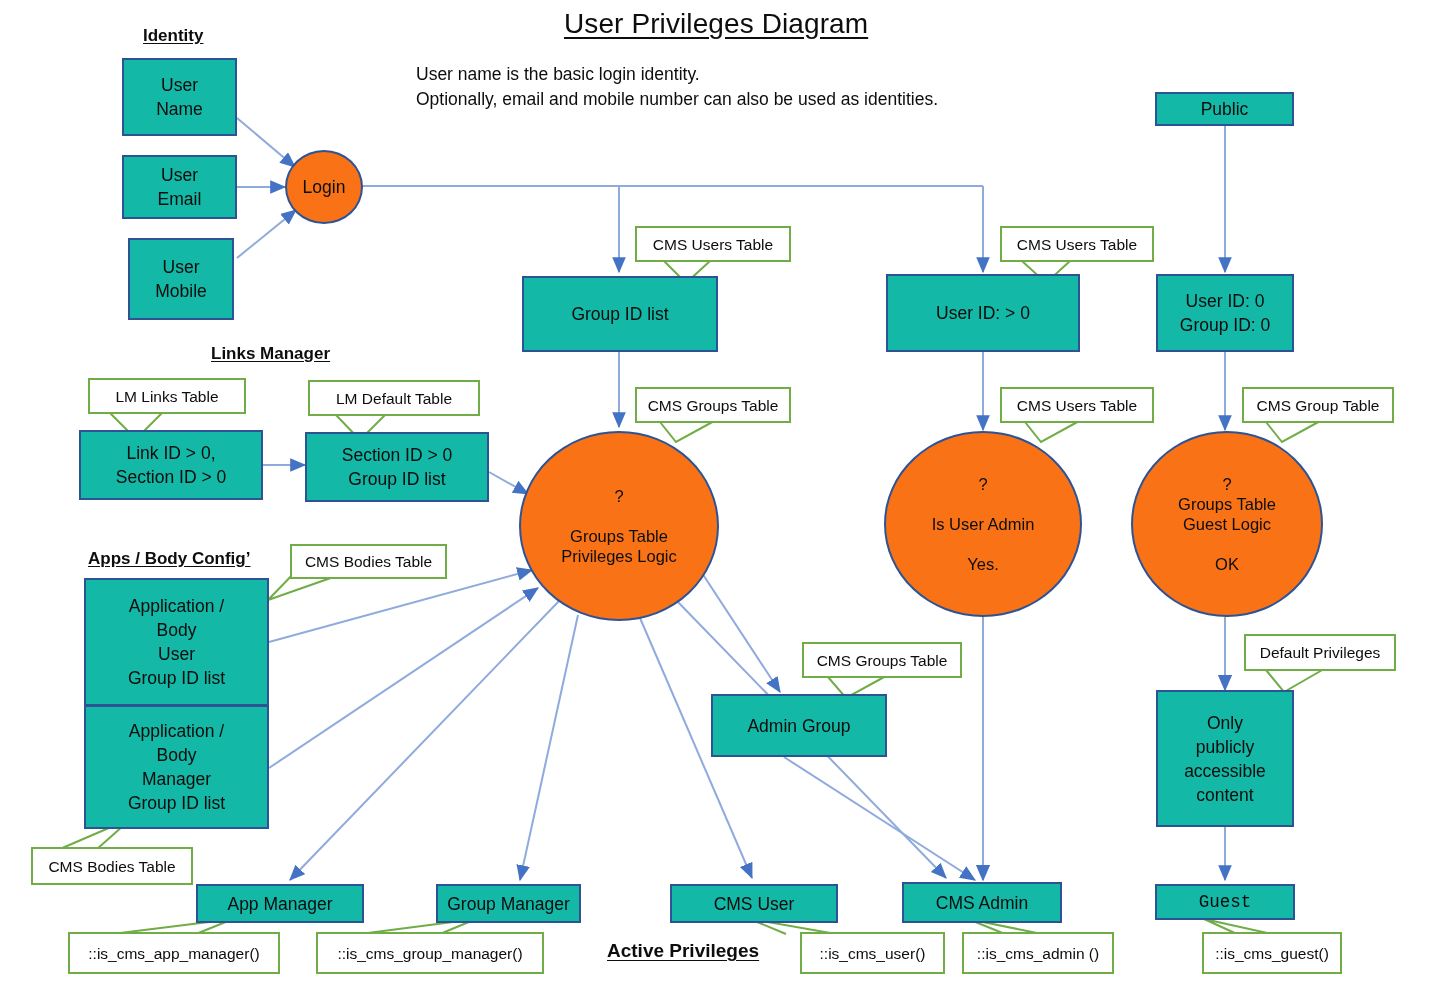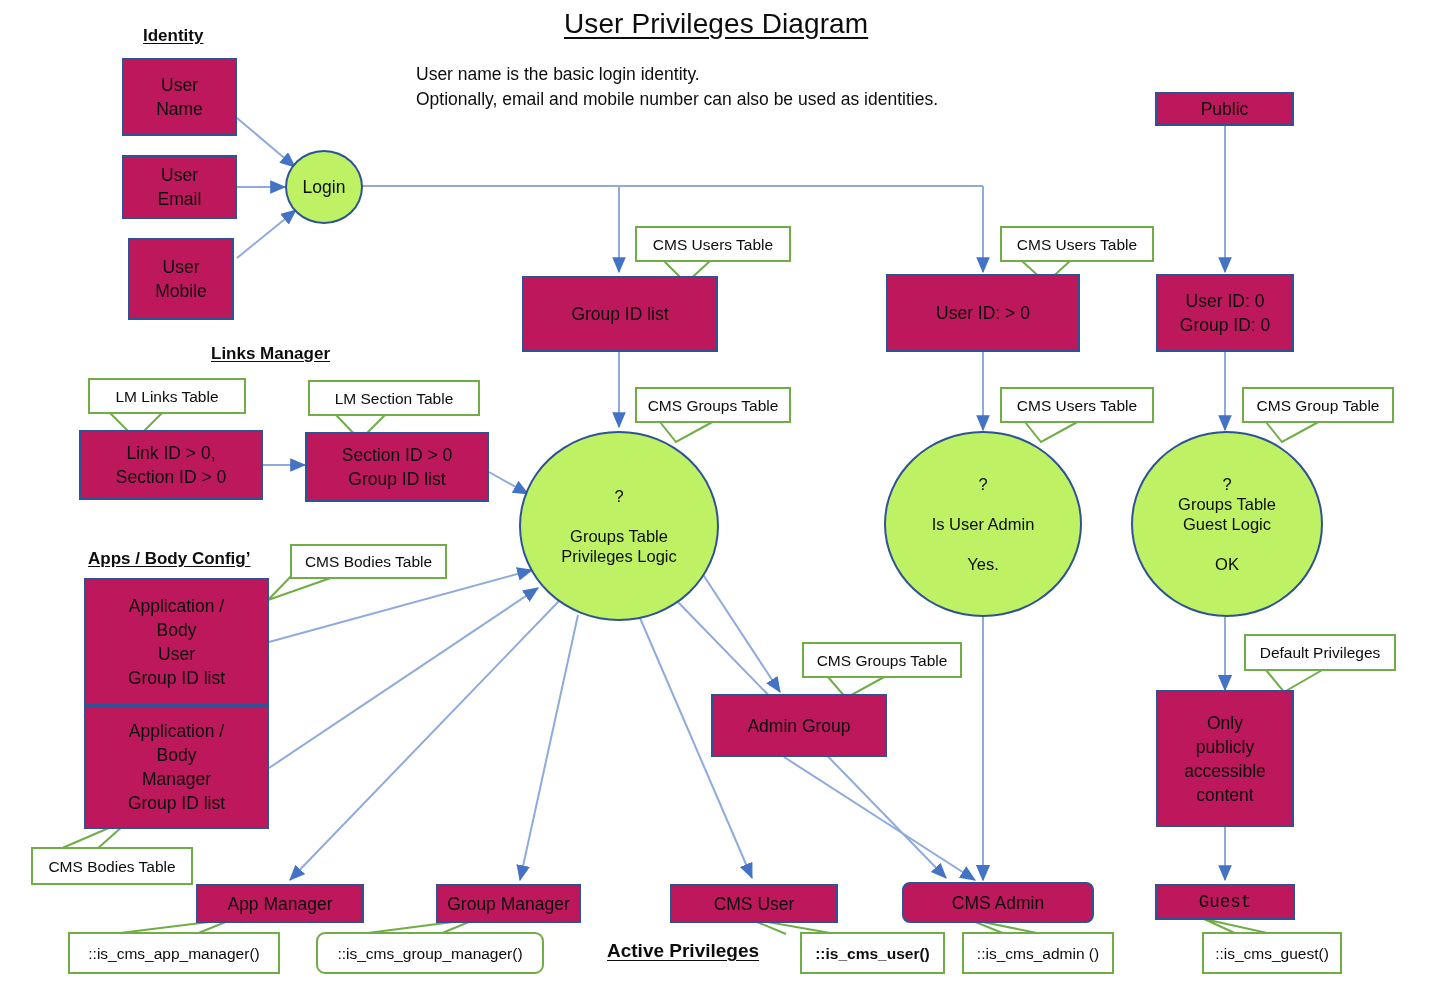--- a/index.html
+++ b/index.html
@@ -50,37 +50,37 @@
     font-weight:700;
     text-decoration:underline;
     text-underline-offset:3px;
     white-space:nowrap;
   }
   
   .node{
     position:absolute;
     box-sizing:border-box;
     border:2.5px solid #2E5395;
-    background:#be185d;
+    background:#14b8a6;
     display:flex;
     align-items:center;
     justify-content:center;
     text-align:center;
     font-size:17.5px;
     line-height:24px;
     white-space:pre-line;
     z-index:3;
   }
   
   .circle{
     position:absolute;
     box-sizing:border-box;
     border:2.5px solid #2E5395;
     border-radius:50%;
-    background:#bef264;
+    background:#f97316;
     display:flex;
     align-items:center;
     justify-content:center;
     text-align:center;
     font-size:17.5px;
     line-height:26px;
     white-space:pre-line;
     z-index:3;
   }
   .circle.tiny{font-size:16.5px;line-height:20px;}
@@ -244,39 +244,39 @@
 
   <div class="node" style="left:711px; top:694px; width:176px; height:63px;">Admin Group</div>
   <div class="node" style="left:1156px; top:690px; width:138px; height:137px;">Only
 publicly
 accessible
 content</div>
 
   <div class="node" style="left:196px; top:884px; width:168px; height:39px;">App Manager</div>
   <div class="node" style="left:436px; top:884px; width:145px; height:39px;">Group Manager</div>
   <div class="node" style="left:670px; top:884px; width:168px; height:39px;">CMS User</div>
-  <div class="node" style="left:902px; top:882px; width:192px; height:41px;border-radius:8px;">CMS Admin</div>
+  <div class="node" style="left:902px; top:882px; width:160px; height:41px;">CMS Admin</div>
   <div class="node" style="left:1155px; top:884px; width:140px; height:36px;font-family:Liberation Mono, monospace;">Guest</div>
 
   <div class="callout" style="left:635px; top:226px; width:156px; height:36px;">CMS Users Table</div>
   <div class="callout" style="left:635px; top:387px; width:156px; height:36px;">CMS Groups Table</div>
 
   <div class="callout" style="left:1000px; top:226px; width:154px; height:36px;">CMS Users Table</div>
   <div class="callout" style="left:1000px; top:387px; width:154px; height:36px;">CMS Users Table</div>
 
   <div class="callout" style="left:1242px; top:387px; width:152px; height:36px;">CMS Group Table</div>
 
   <div class="callout" style="left:88px; top:378px; width:158px; height:36px;">LM Links Table</div>
-  <div class="callout" style="left:308px; top:380px; width:172px; height:36px;">LM Section Table</div>
+  <div class="callout" style="left:308px; top:380px; width:172px; height:36px;">LM Default Table</div>
 
   <div class="callout" style="left:290px; top:544px; width:157px; height:35px;">CMS Bodies Table</div>
   <div class="callout" style="left:31px; top:847px; width:162px; height:38px;">CMS Bodies Table</div>
 
   <div class="callout" style="left:802px; top:642px; width:160px; height:36px;">CMS Groups Table</div>
   <div class="callout" style="left:1244px; top:634px; width:152px; height:37px;">Default Privileges</div>
 
   <div class="callout" style="left:68px; top:932px; width:212px; height:42px;">::is_cms_app_manager()</div>
-  <div class="callout" style="left:316px; top:932px; width:228px; height:42px;border-radius:9px;">::is_cms_group_manager()</div>
-  <div class="callout" style="left:800px; top:932px; width:145px; height:42px;font-weight:bold;">::is_cms_user()</div>
+  <div class="callout" style="left:316px; top:932px; width:228px; height:42px;">::is_cms_group_manager()</div>
+  <div class="callout" style="left:800px; top:932px; width:145px; height:42px;">::is_cms_user()</div>
   <div class="callout" style="left:962px; top:932px; width:152px; height:42px;">::is_cms_admin ()</div>
   <div class="callout" style="left:1202px; top:932px; width:140px; height:42px;">::is_cms_guest()</div>
 
 </div>
 
 </body></html>

